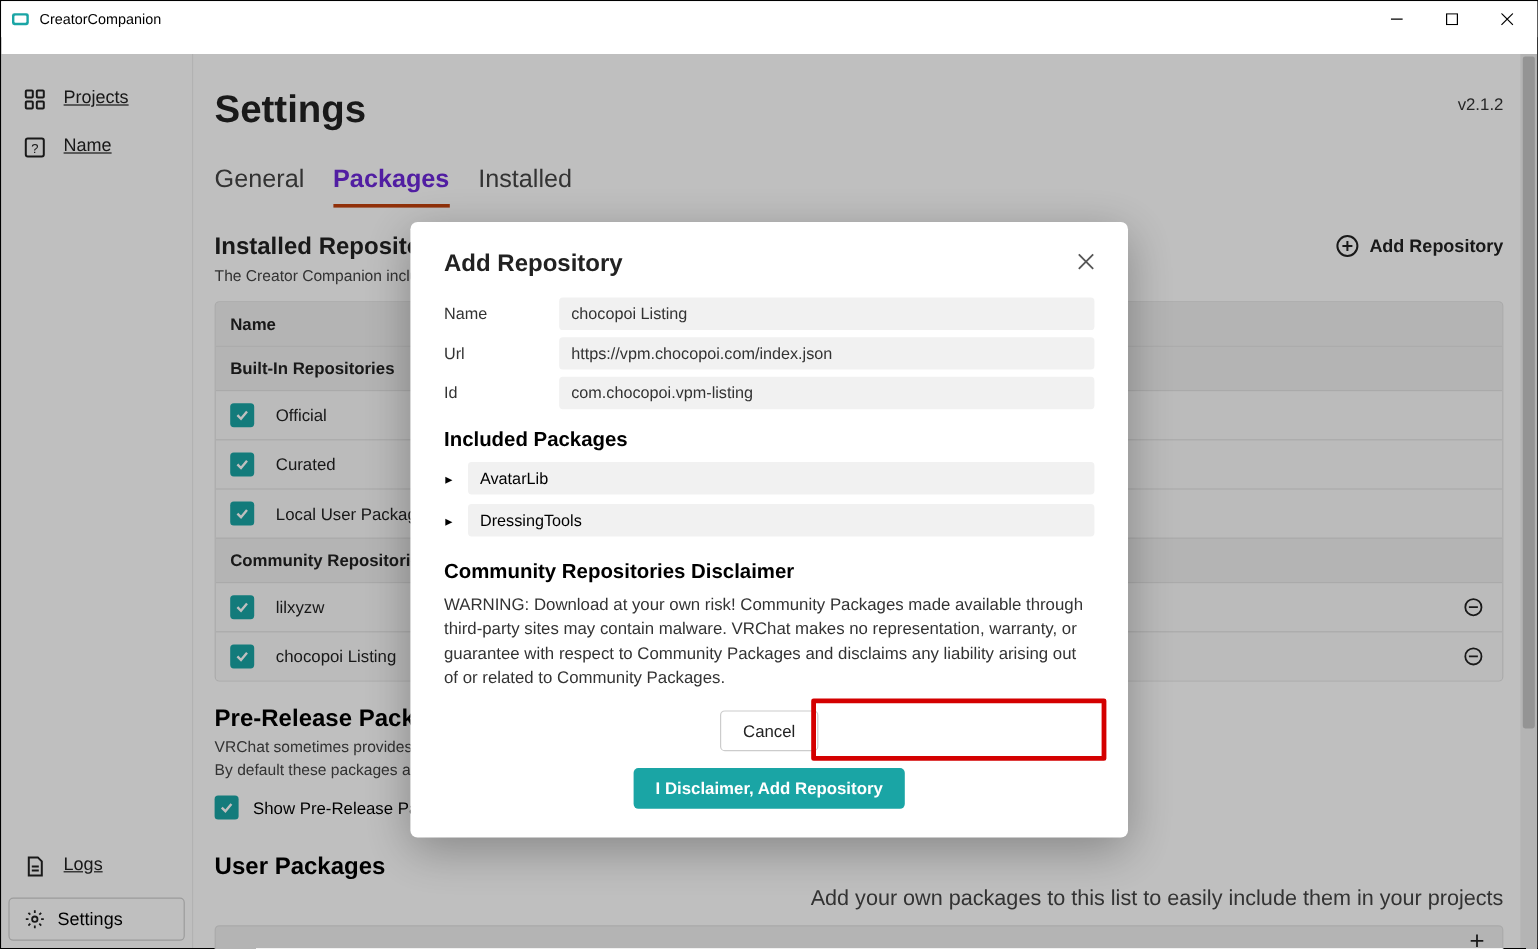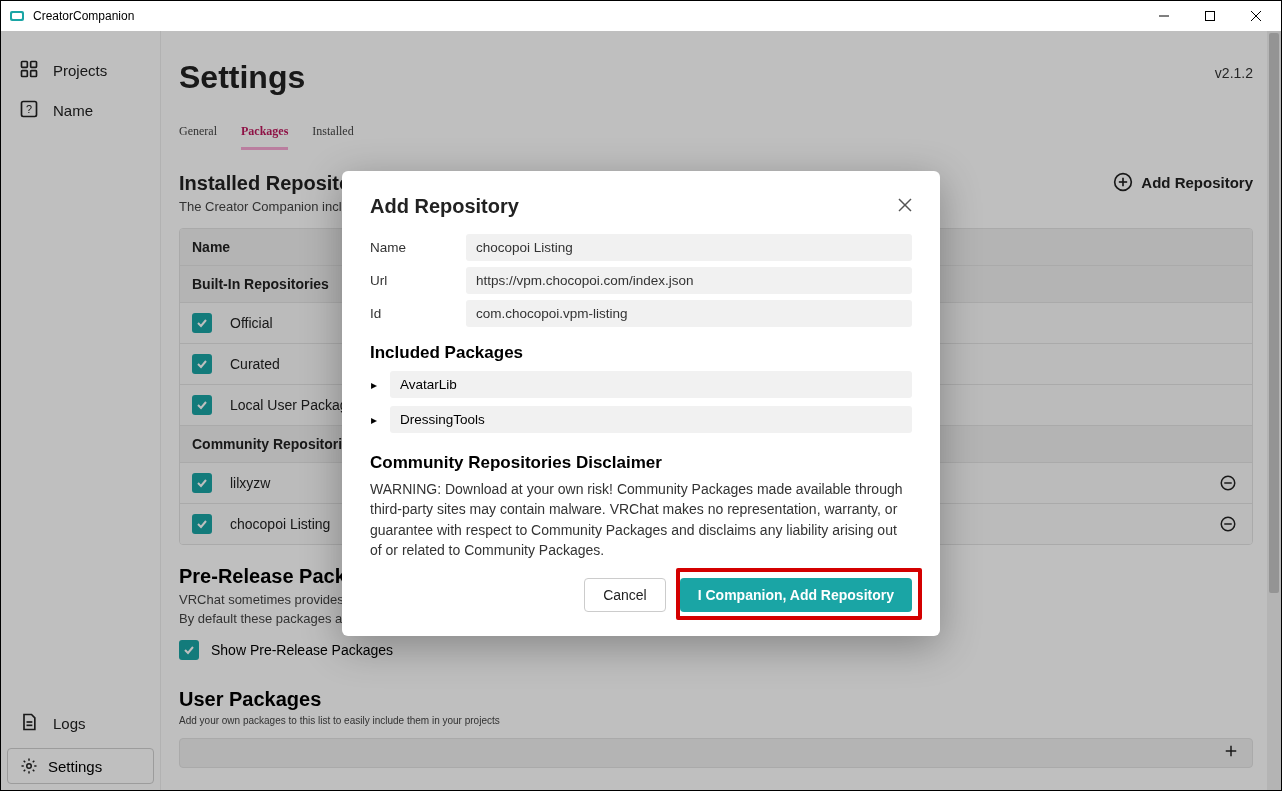--- a/index.html
+++ b/index.html
@@ -1,46 +1,46 @@
 <!DOCTYPE html>
 <html><head>
 <meta charset="utf-8">
 <style>
 * { margin: 0; padding: 0; box-sizing: border-box; font-family: "Segoe UI", Arial, sans-serif; }
 html, body { width: 1282px; height: 791px; overflow: hidden; background: #fff; }
 
-.window { display: flex; flex-direction: column; height: 100%; border: 1px solid #000; }
+.window { display: flex; flex-direction: column; height: 100%; border: 1px solid #000; gap: 14px; }
 
 
 .titlebar { height: 30px; display: flex; align-items: center; padding: 0 2px 0 8px; background: #fff; }
 .titlebar .app-icon { width: 16px; height: 16px; margin-right: 8px; }
 .titlebar .title { font-size: 12px; color: #000; }
 .titlebar .spacer { flex: 1; }
 .titlebar .win-btn { width: 46px; height: 30px; display: flex; align-items: center; justify-content: center; color: #000; }
 .titlebar .win-btn svg { width: 10px; height: 10px; }
 
 .body-area { flex: 1; position: relative; display: flex; overflow: hidden; }
 
 
 .sidebar { width: 160px; background: #fff; border-right: 1px solid #eee; display: flex; flex-direction: column; padding-top: 18px; }
-.sidebar .nav-item { display: flex; align-items: flex-end; padding: 10px 18px; font-size: 15px; color: #222; gap: 14px; }
+.sidebar .nav-item { display: flex; align-items: flex-start; padding: 10px 18px; font-size: 15px; color: #222; gap: 14px; text-decoration: underline; }
 .sidebar .nav-item svg { width: 20px; height: 20px; flex-shrink: 0; }
 .sidebar .sidebar-spacer { flex: 1; }
 .sidebar .settings-btn { margin: 6px; border: 1px solid #d0d0d0; border-radius: 4px; padding: 8px 12px; display: flex; align-items: center; gap: 10px; font-size: 15px; }
 .sidebar .settings-btn svg { width: 18px; height: 18px; }
 
 
 .main { flex: 1; overflow-y: auto; padding: 28px 28px 20px 18px; position: relative; }
 .main-header { display: flex; align-items: flex-start; justify-content: space-between; }
 .page-title { font-size: 32px; font-weight: 600; color: #222; }
 .version { font-size: 14px; color: #333; margin-top: 6px; }
 
 .tabs { display: flex; gap: 24px; margin-top: 28px; border-bottom: none; }
-.tab { font-size: 12px; color: #444; padding-bottom: 8px; font-family: Liberation Serif, serif; }
-.tab.active { color: #be185d; font-weight: 600; border-bottom: 3px solid #f9a8d4; }
+.tab { font-size: 21px; color: #444; padding-bottom: 8px; }
+.tab.active { color: #6d28d9; font-weight: 600; border-bottom: 3px solid #c2410c; }
 
 .section-header { display: flex; justify-content: space-between; align-items: flex-start; margin-top: 22px; }
 .section-title { font-size: 20px; font-weight: 600; color: #222; }
 .section-sub { font-size: 13px; color: #444; margin-top: 4px; }
 .add-repo-btn { display: flex; align-items: center; gap: 8px; color: #222; font-size: 15px; font-weight: 600; }
 .add-repo-btn svg { width: 20px; height: 20px; }
 
 .table { margin-top: 14px; border: 1px solid #e3e3e3; border-radius: 4px; overflow: hidden; }
 .table-header { background: #f1f1f1; padding: 10px 12px; font-size: 14px; font-weight: 700; color: #222; }
 .table-group { background: #f1f1f1; padding: 10px 12px; font-size: 14px; font-weight: 600; color: #222; border-top: 1px solid #e3e3e3; }
@@ -54,21 +54,21 @@
 
 .pre-release { margin-top: 20px; }
 .pre-title { font-size: 20px; font-weight: 600; }
 .pre-desc { font-size: 13px; color: #444; margin-top: 4px; }
 .pre-check { display: flex; align-items: center; gap: 12px; margin-top: 14px; font-size: 14px; }
 .pre-check .checkbox { width: 20px; height: 20px; background: #1aa5a5; border-radius:3px; display:flex;align-items:center;justify-content:center; }
 .pre-check .checkbox svg { width:12px;height:12px;stroke:#fff; }
 
 .user-packages { margin-top: 22px; }
 .up-title { font-size: 20px; font-weight: 600; margin-top: 28px; }
-.up-desc { font-size: 10px; color: #444; margin-top: 4px; }
+.up-desc { font-size: 18px; color: #444; margin-top: 4px; text-align: right; }
 .up-box { margin-top: 12px; background: #f1f1f1; border: 1px solid #e3e3e3; border-radius: 4px; height: 30px; display:flex; justify-content:flex-end; align-items:center; padding: 0 12px; }
 .up-box svg { width: 18px; height: 18px; }
 
 
 .scroll-track { position: absolute; right: 0; top: 0; bottom: 0; width: 14px; background: #f0f0f0; }
 .scroll-thumb { position: absolute; right: 2px; top: 2px; width: 10px; height: 560px; background: #c6c6c6; border-radius: 2px; }
 
 
 .overlay { position: absolute; inset: 0; background: rgba(0,0,0,0.25); display:flex; align-items:flex-start; justify-content:center; padding-top: 140px; }
 .modal { width: 598px; background: #fff; border-radius: 6px; box-shadow: 0 10px 40px rgba(0,0,0,0.3); padding: 24px 28px; }
@@ -82,21 +82,21 @@
 .form-value { flex:1; background: #f1f1f1; border-radius: 3px; padding: 6px 10px; font-size: 13.5px; color: #333; }
 
 .inc-title { font-size: 17px; font-weight:600; margin-top: 16px; }
 .inc-row { display:flex; align-items:center; gap:12px; margin-top: 8px; }
 .inc-bullet { width: 8px; text-align:center; font-size: 12px; color:#000; }
 .inc-name { flex:1; background:#f1f1f1; border-radius:3px; padding: 6px 10px; font-size: 13.5px; }
 
 .disc-title { font-size: 17px; font-weight:600; margin-top: 20px; }
 .disc-text { font-size: 14px; color: #333; margin-top: 6px; line-height: 1.45; }
 
-.modal-actions { display:flex; justify-content:flex-end; gap: 14px; margin-top: 18px; align-items:center; position: relative; }
+.modal-actions { display:flex; justify-content:flex-end; gap: 14px; margin-top: 18px; align-items:center; position: relative; flex-direction: column; }
 .btn-cancel { border: 1px solid #ccc; background:#fff; padding: 8px 18px; border-radius: 4px; font-size: 14px; color:#222; }
 .btn-confirm { background: #1aa5a5; color: #fff; padding: 9px 18px; border-radius: 4px; font-size: 14px; font-weight:600; border:none; }
 .highlight-box { position:absolute; border: 4px solid #d40000; border-radius: 2px; pointer-events:none; }
 
 </style>
 </head>
 <body>
 
 <div class="window">
 
@@ -316,20 +316,20 @@
         <div class="inc-row">
           <div class="inc-bullet">▸</div>
           <div class="inc-name">DressingTools</div>
         </div>
 
         <div class="disc-title">Community Repositories Disclaimer</div>
         <div class="disc-text">WARNING: Download at your own risk! Community Packages made available through third-party sites may contain malware. VRChat makes no representation, warranty, or guarantee with respect to Community Packages and disclaims any liability arising out of or related to Community Packages.</div>
 
         <div class="modal-actions">
           <button class="btn-cancel">Cancel</button>
-          <button class="btn-confirm">I Companion, Add Repository</button>
+          <button class="btn-confirm">I Disclaimer, Add Repository</button>
           <div class="highlight-box" style="right:-10px; top:-10px; width:246px; height:52px;"></div>
         </div>
       </div>
     </div>
 
   </div>
 </div>
 
 </body></html>

